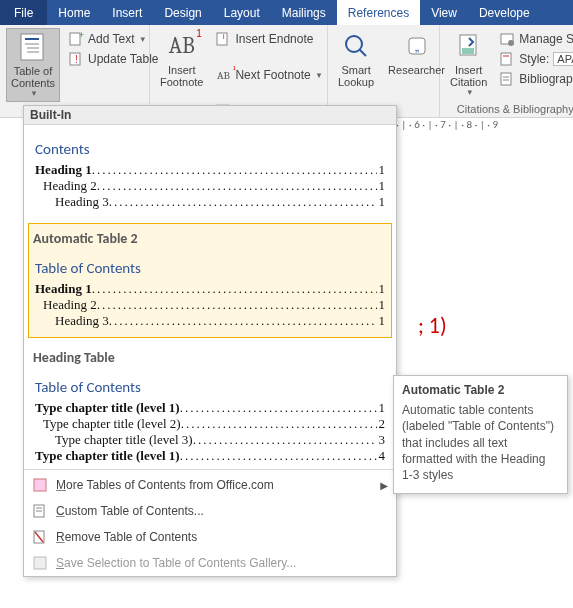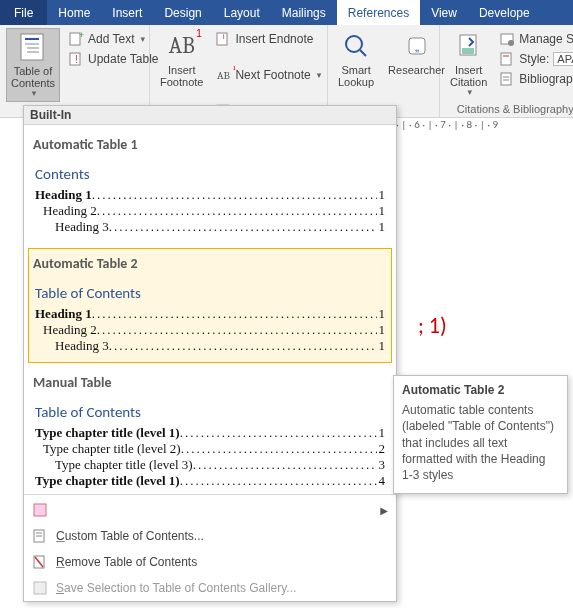--- a/index.html
+++ b/index.html
@@ -317,21 +317,20 @@
   </div>
 </div>
 
 <div class="doc-area">5 · | · 6 · | · 7 · | · 8 · | · 9</div>
 <div class="doc-red">; 1)</div>
 
 <div class="gallery">
   <div class="gallery-header">Built-In</div>
 
   <div class="gallery-item">
-    <div class="item-title">Automatic Table 1</div>
     <div class="toc-title-blue">Contents</div>
     <div id="auto1-rows">
         <div class="toc-line">
           <span class="lbl" style="font-weight: 700;">Heading 1</span>
           <span class="dots">........................................................................................................................................................................................................</span>
           <span class="pg">1</span>
         </div>
         <div class="toc-line indent1">
           <span class="lbl">Heading 2</span>
           <span class="dots">........................................................................................................................................................................................................</span>
@@ -361,21 +360,21 @@
         </div>
         <div class="toc-line indent2">
           <span class="lbl">Heading 3</span>
           <span class="dots">........................................................................................................................................................................................................</span>
           <span class="pg">1</span>
         </div>
       </div>
   </div>
 
   <div class="gallery-item" style="padding-bottom:0">
-    <div class="item-title">Manual Table</div>
+    <div class="item-title">Heading Table</div>
     <div class="toc-title-blue">Table of Contents</div>
     <div id="manual-rows">
         <div class="toc-line">
           <span class="lbl" style="font-weight: 700;">Type chapter title (level 1)</span>
           <span class="dots">........................................................................................................................................................................................................</span>
           <span class="pg">1</span>
         </div>
         <div class="toc-line indent1">
           <span class="lbl">Type chapter title (level 2)</span>
           <span class="dots">........................................................................................................................................................................................................</span>
@@ -395,20 +394,21 @@
   </div>
 
   <div class="sep"></div>
   <div class="menu-footer">
     <div class="row">
       <span class="mini">
         <svg width="16" height="16" viewBox="0 0 16 16">
             <rect x="2" y="2" width="12" height="12" fill="#fce" stroke="#c77"></rect>
           </svg>
       </span>
+      <span><span class="u">M</span>ore Tables of Contents from Office.com</span>
       <span class="chev">▶</span>
     </div>
     <div class="row">
       <span class="mini">
         <svg width="16" height="16" viewBox="0 0 16 16">
             <rect x="2" y="2" width="10" height="12" fill="#fff" stroke="#888"></rect>
             <line x1="4" y1="5" x2="10" y2="5" stroke="#888"></line>
             <line x1="4" y1="8" x2="10" y2="8" stroke="#888"></line>
           </svg>
       </span>

